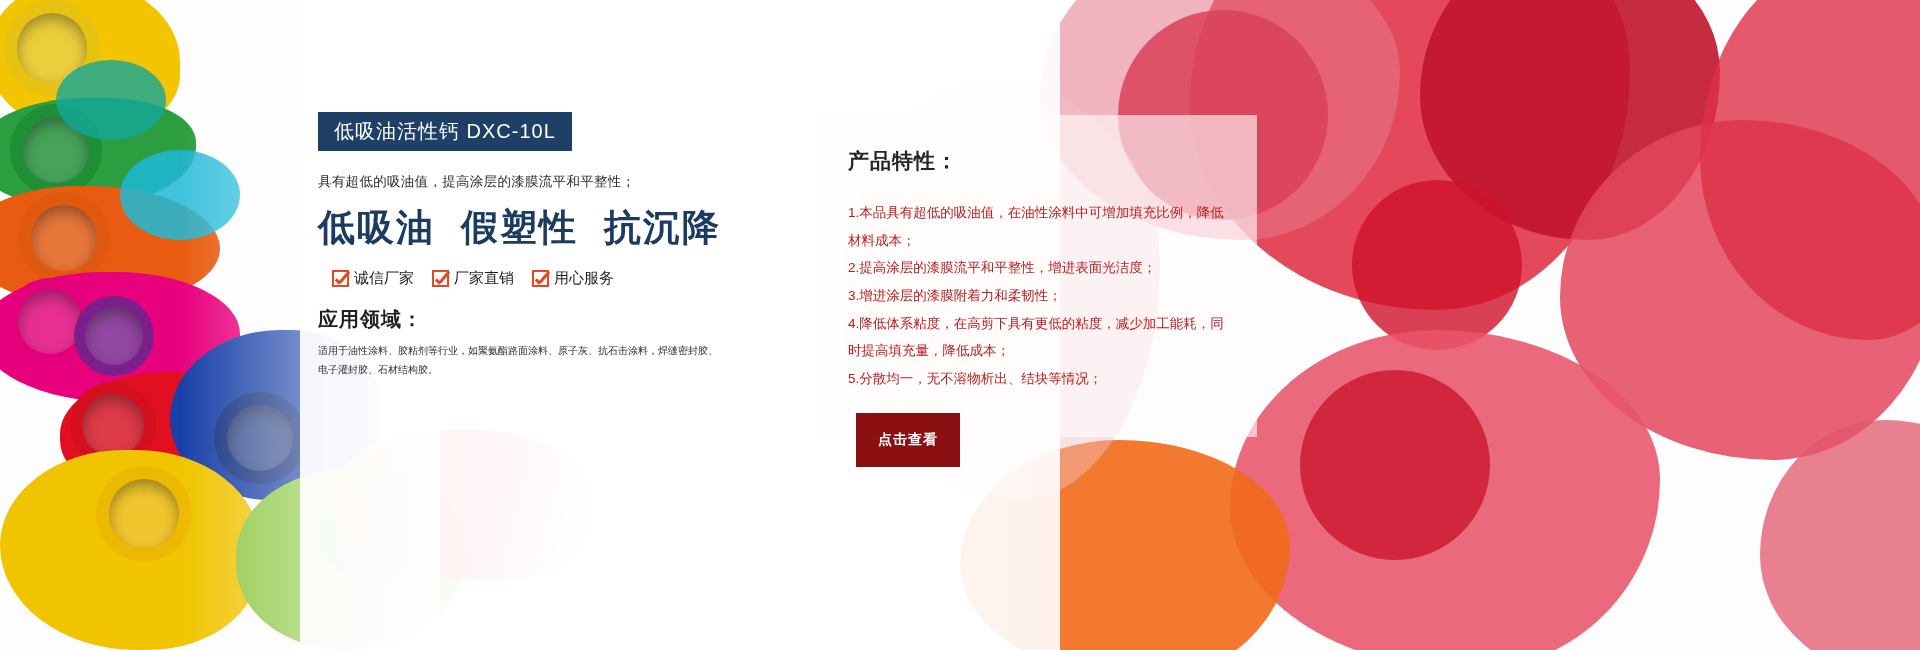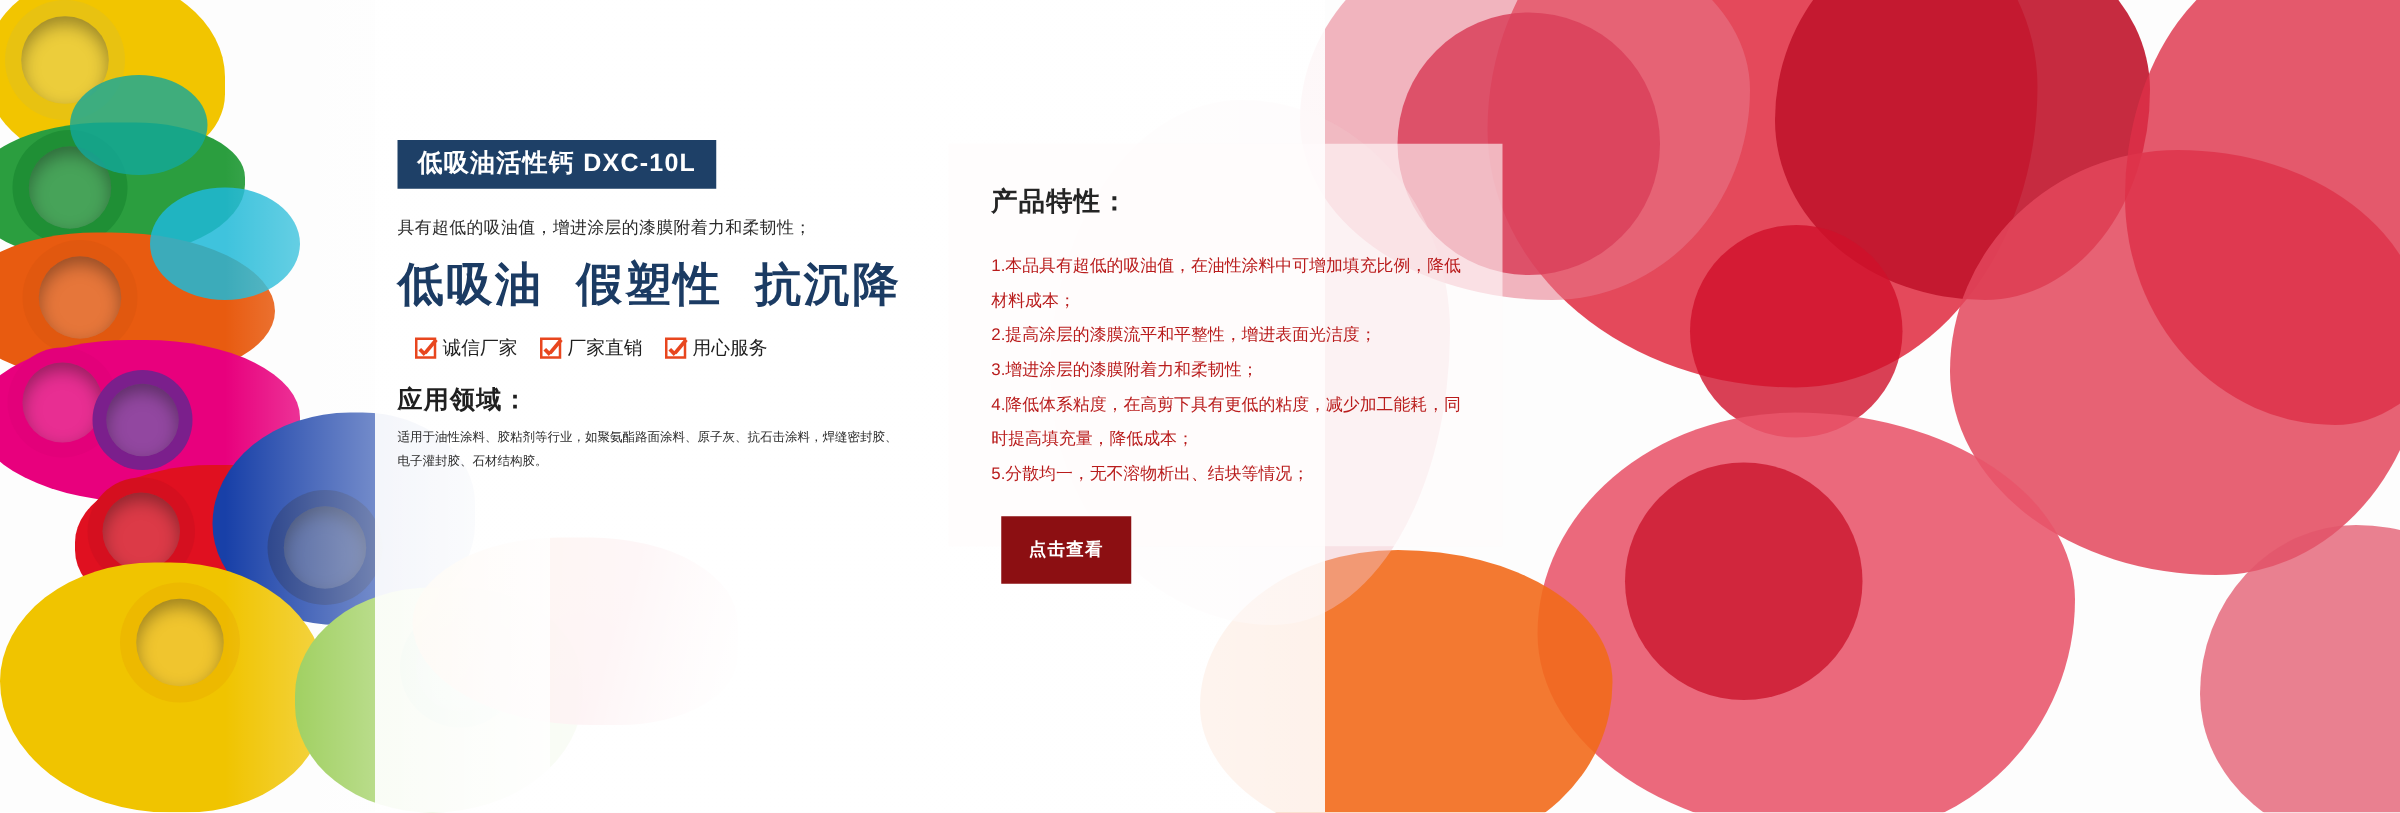--- a/index.html
+++ b/index.html
@@ -23,21 +23,21 @@
   .smear { position:absolute; filter:blur(0.4px); }
 
   
   .splash { position:absolute; border-radius:48% 52% 44% 56% / 52% 44% 56% 48%; }
 
   
   .left-col { position:absolute; left:318px; top:112px; width:420px; }
 
   .title-badge {
     display:inline-block; background:#1e4067; color:#ffffff;
-    font-size:20px; font-weight:bold; letter-spacing:1px;
+    font-size:20px; font-weight:normal; letter-spacing:1px;
     padding:7px 16px 8px 16px; line-height:1.2; white-space:nowrap;
   }
   .sub-line {
     margin-top:22px; font-size:13.5px; color:#2b2b2b; letter-spacing:0.3px;
     white-space:nowrap;
   }
   .headline {
     margin-top:12px; font-size:37px; font-weight:bold; color:#1b3b63;
     letter-spacing:2px; white-space:nowrap;
     font-family:"Liberation Serif", serif;
@@ -62,21 +62,21 @@
 
   .apply-title {
     margin-top:18px; font-size:20px; font-weight:bold; color:#1f1f1f; letter-spacing:1px;
   }
   .apply-body {
     margin-top:9px; font-size:10px; color:#2b2b2b; line-height:1.85; width:400px;
   }
 
   
   .right-panel {
-    position:absolute; left:759px; top:115px; width:443px; height:322px;
+    position:absolute; left:814px; top:115px; width:443px; height:322px;
     background:rgba(255,252,252,0.62);
   }
   .panel-inner { padding:32px 34px 0 34px; }
   .panel-title { font-size:21px; font-weight:bold; color:#242424; letter-spacing:1px; }
   .panel-list {
     margin-top:24px; font-size:13.5px; color:#b91c1c; line-height:2.05; width:378px;
   }
   .cta-btn {
     display:inline-block; margin-top:20px; margin-left:8px;
     background:#8c0f12; color:#ffffff; font-size:14px; font-weight:bold;
@@ -137,21 +137,21 @@
     <div style="position:absolute; left:300px; top:0; width:760px; height:650px;
                 background:linear-gradient(90deg,rgba(255,255,255,0.92),rgba(255,255,255,0.98) 40%,rgba(255,255,255,0.9));"></div>
     <div style="position:absolute; left:180px; top:0; width:260px; height:650px;
                 background:linear-gradient(90deg,rgba(255,255,255,0.0),rgba(255,255,255,0.85));"></div>
   </div>
 
   <div class="left-col">
 
     <div class="title-badge">低吸油活性钙 DXC-10L</div>
 
-    <div class="sub-line">具有超低的吸油值，增进涂层的漆膜附着力和柔韧性；</div>
+    <div class="sub-line">具有超低的吸油值，提高涂层的漆膜流平和平整性；</div>
 
     <div class="headline">
       <span>低吸油</span><span>假塑性</span><span>抗沉降</span>
     </div>
 
     <div class="check-row">
       <div class="check-item">
         <span class="check-box"></span>
         <span class="check-label">诚信厂家</span>
       </div>

